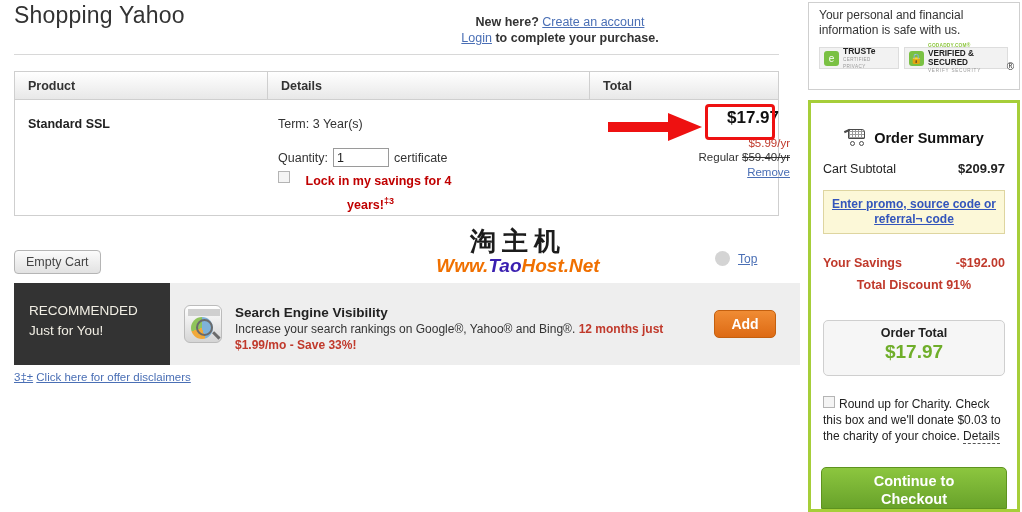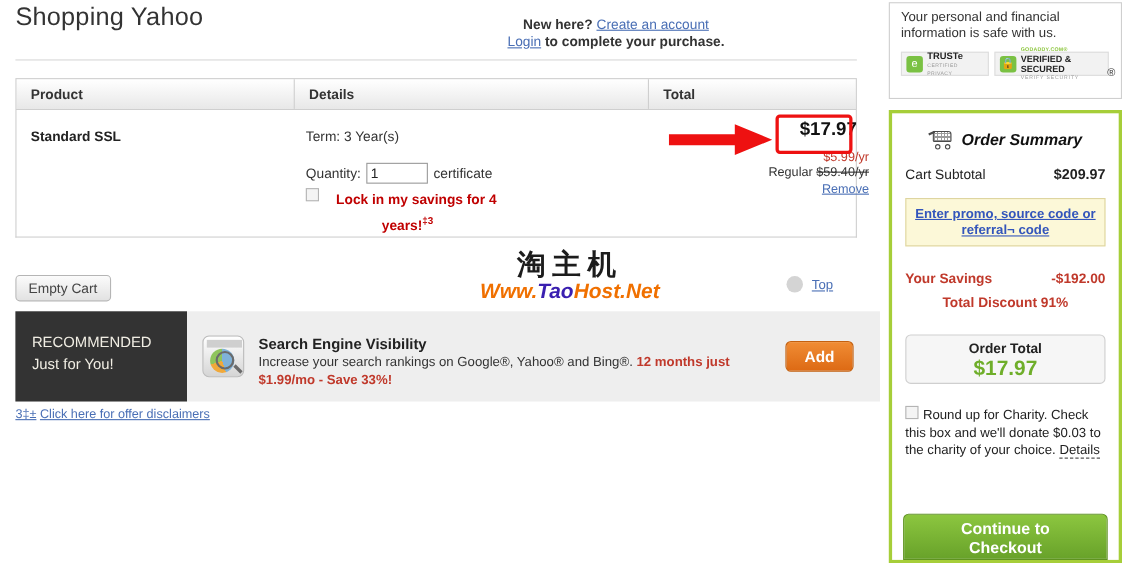--- a/index.html
+++ b/index.html
@@ -244,22 +244,21 @@
   .reg-mark { position: absolute; right: 5px; top: 58px; font-size: 10px; color: #333; }
 
   .summary {
     position: absolute; left: 2px; top: 100px;
     width: 212px; height: 412px;
     border: 3px solid #a6ce39; background: #ffffff;
     padding: 10px 12px 0 12px;
   }
   .sum-head {
     display: flex; align-items: center; justify-content: center; gap: 7px;
-    margin-top: 6px;
-    font-style: italic;
+    margin-top: 16px;
   }
   .cart-icon { width: 23px; height: 17px; position: relative; }
   .cart-icon .basket {
     position: absolute; left: 4px; top: 0; width: 17px; height: 10px;
     background: repeating-linear-gradient(90deg,#9a9a9a 0 1px,transparent 1px 3px),
                 repeating-linear-gradient(0deg,#9a9a9a 0 1px,transparent 1px 3px);
     border: 1.5px solid #4a4a4a; border-radius: 1px 3px 1px 1px;
   }
   .cart-icon .hnd { position: absolute; left: 0; top: 1px; width: 6px; height: 2px; background: #4a4a4a; transform: rotate(-25deg); }
   .cart-icon .w1, .cart-icon .w2 {
@@ -290,24 +289,24 @@
     margin-top: 22px;
     display: flex; justify-content: space-between;
     color: #c0392b; font-size: 12.5px; font-weight: bold;
   }
   .discount {
     margin-top: 8px; text-align: center;
     color: #c0392b; font-size: 12.5px; font-weight: bold;
   }
 
   .order-total-box {
-    margin-top: 22px;
+    margin-top: 28px;
     border: 1px solid #cfcfcf; border-radius: 5px;
     background: #f6f6f6;
-    padding: 5px 0 1px 0; text-align: center;
+    padding: 5px 0 12px 0; text-align: center;
   }
   .ot-label { font-size: 12.5px; font-weight: bold; color: #222; }
   .ot-value { font-size: 19px; font-weight: bold; color: #6fae2a; margin-top: 1px; }
 
   .charity {
     margin-top: 20px; font-size: 12px; color: #222; line-height: 16px;
   }
   .charity .ccb {
     width: 12px; height: 12px; display: inline-block;
     border: 1px solid #b4b4b4; background: #f4f4f4;

